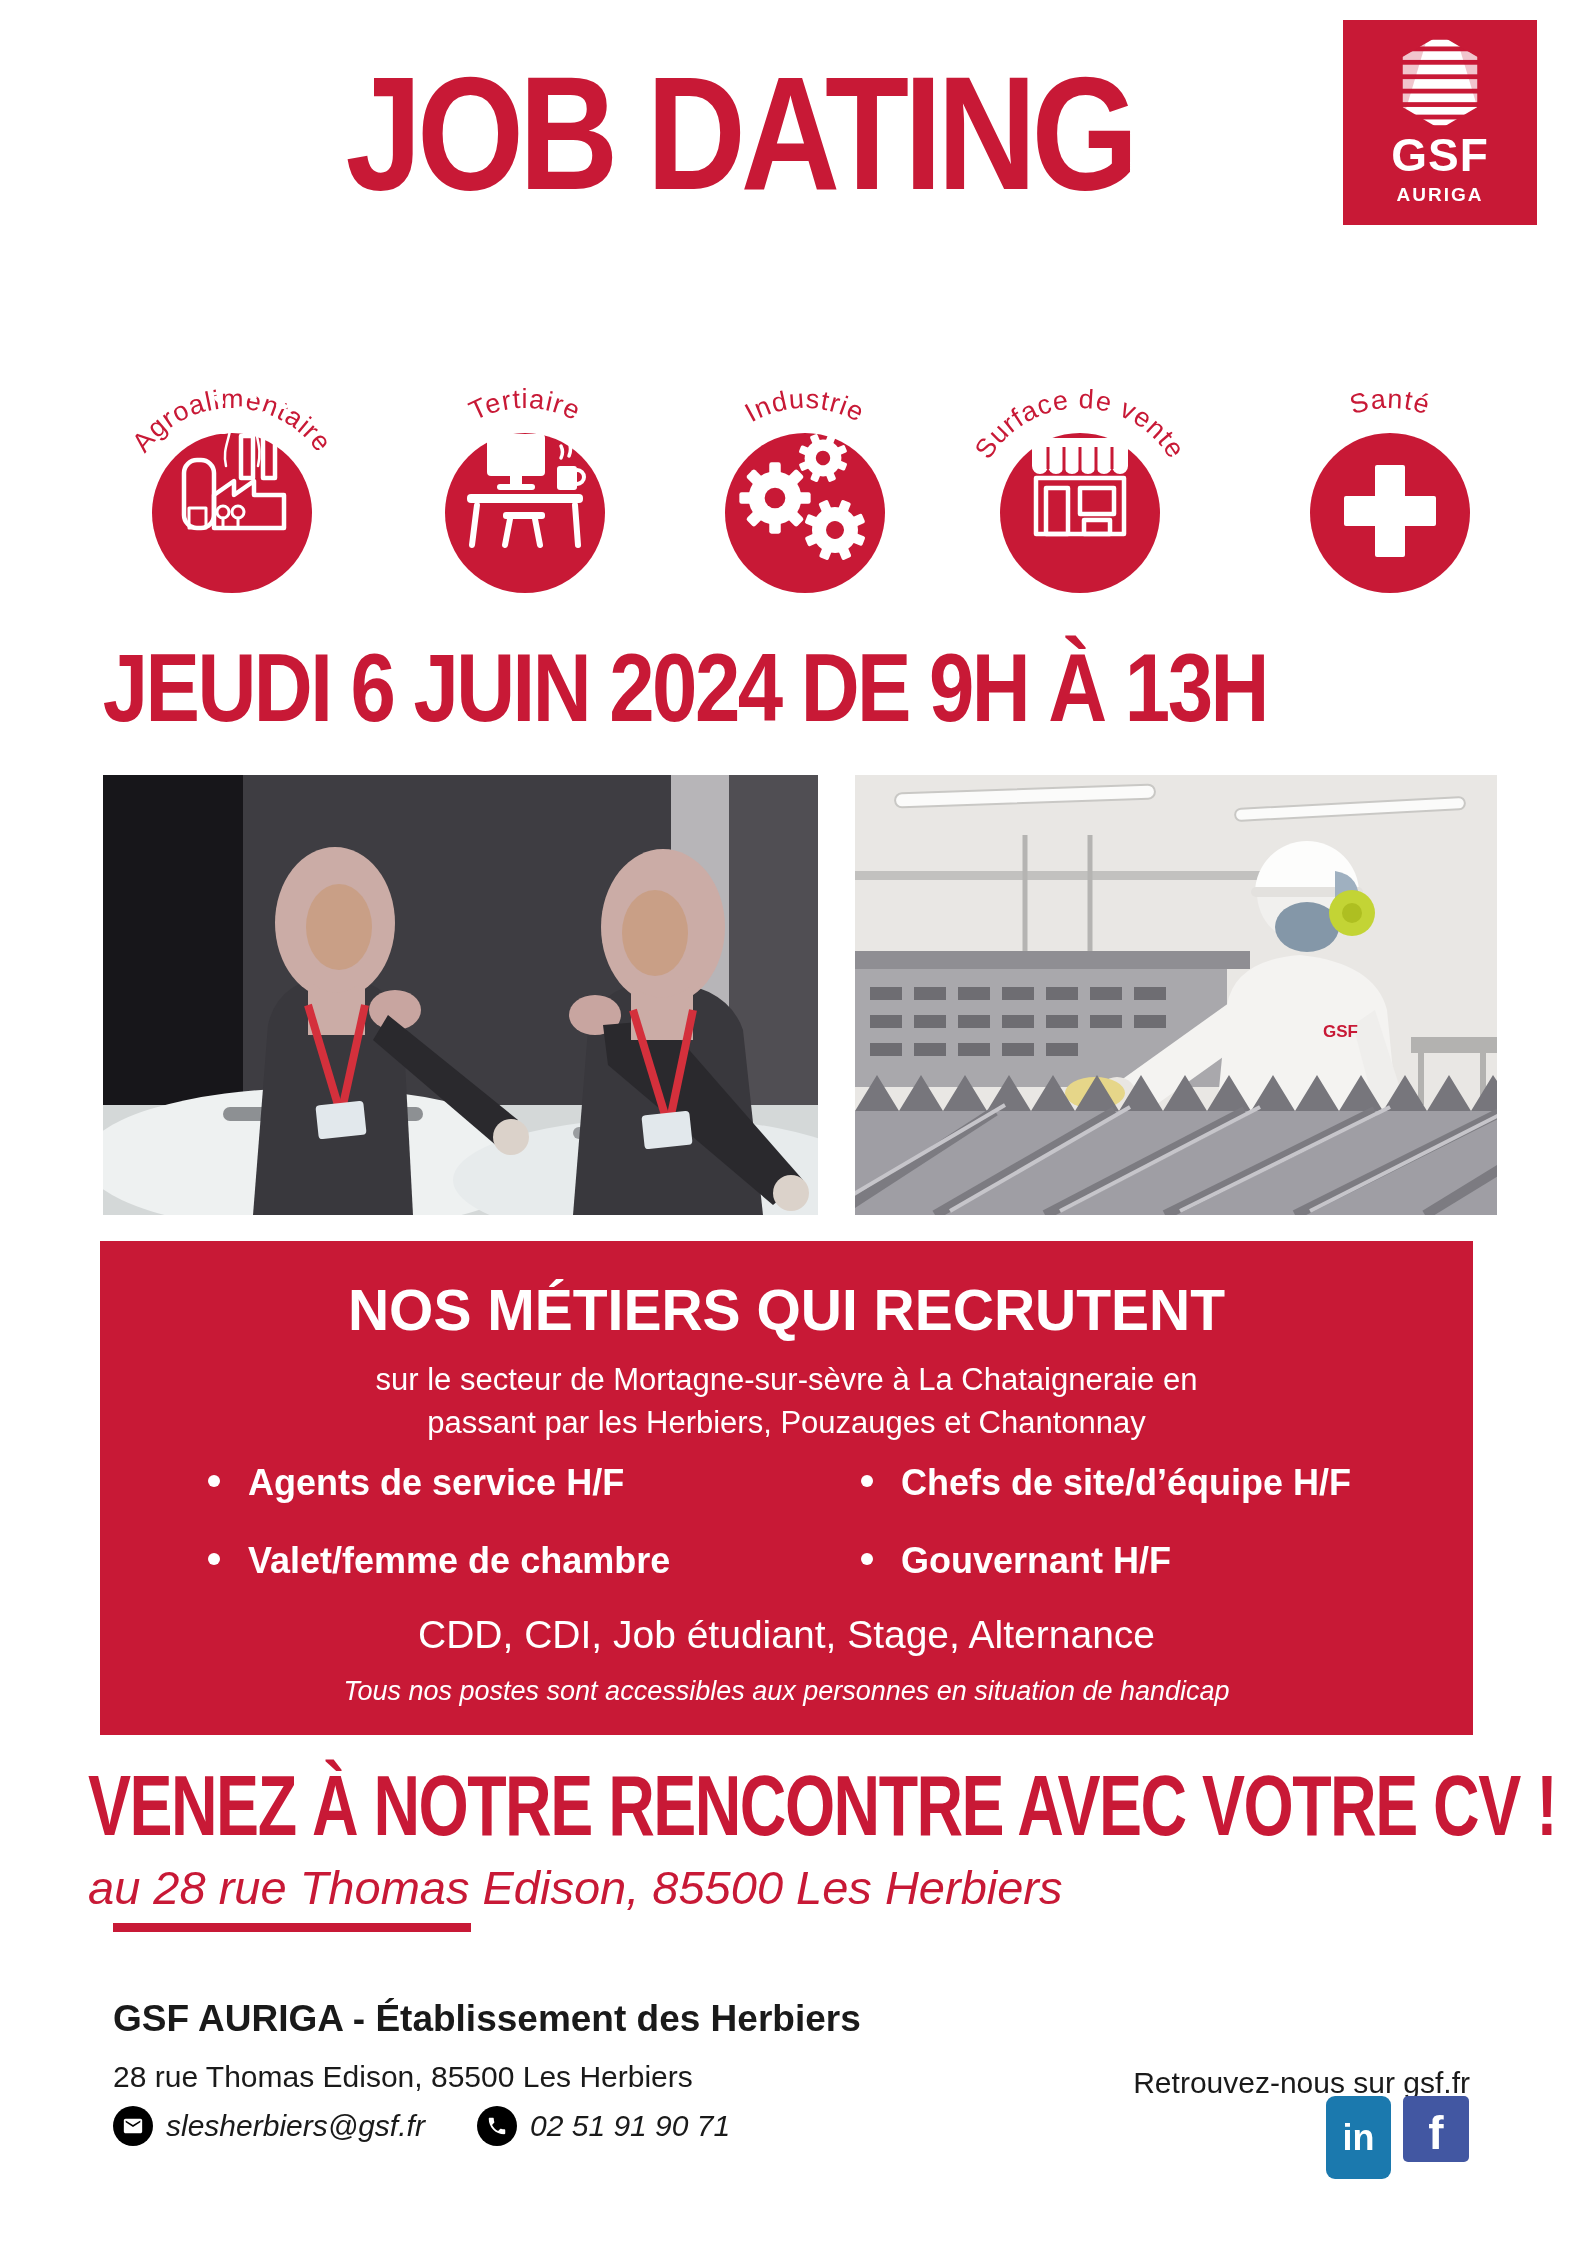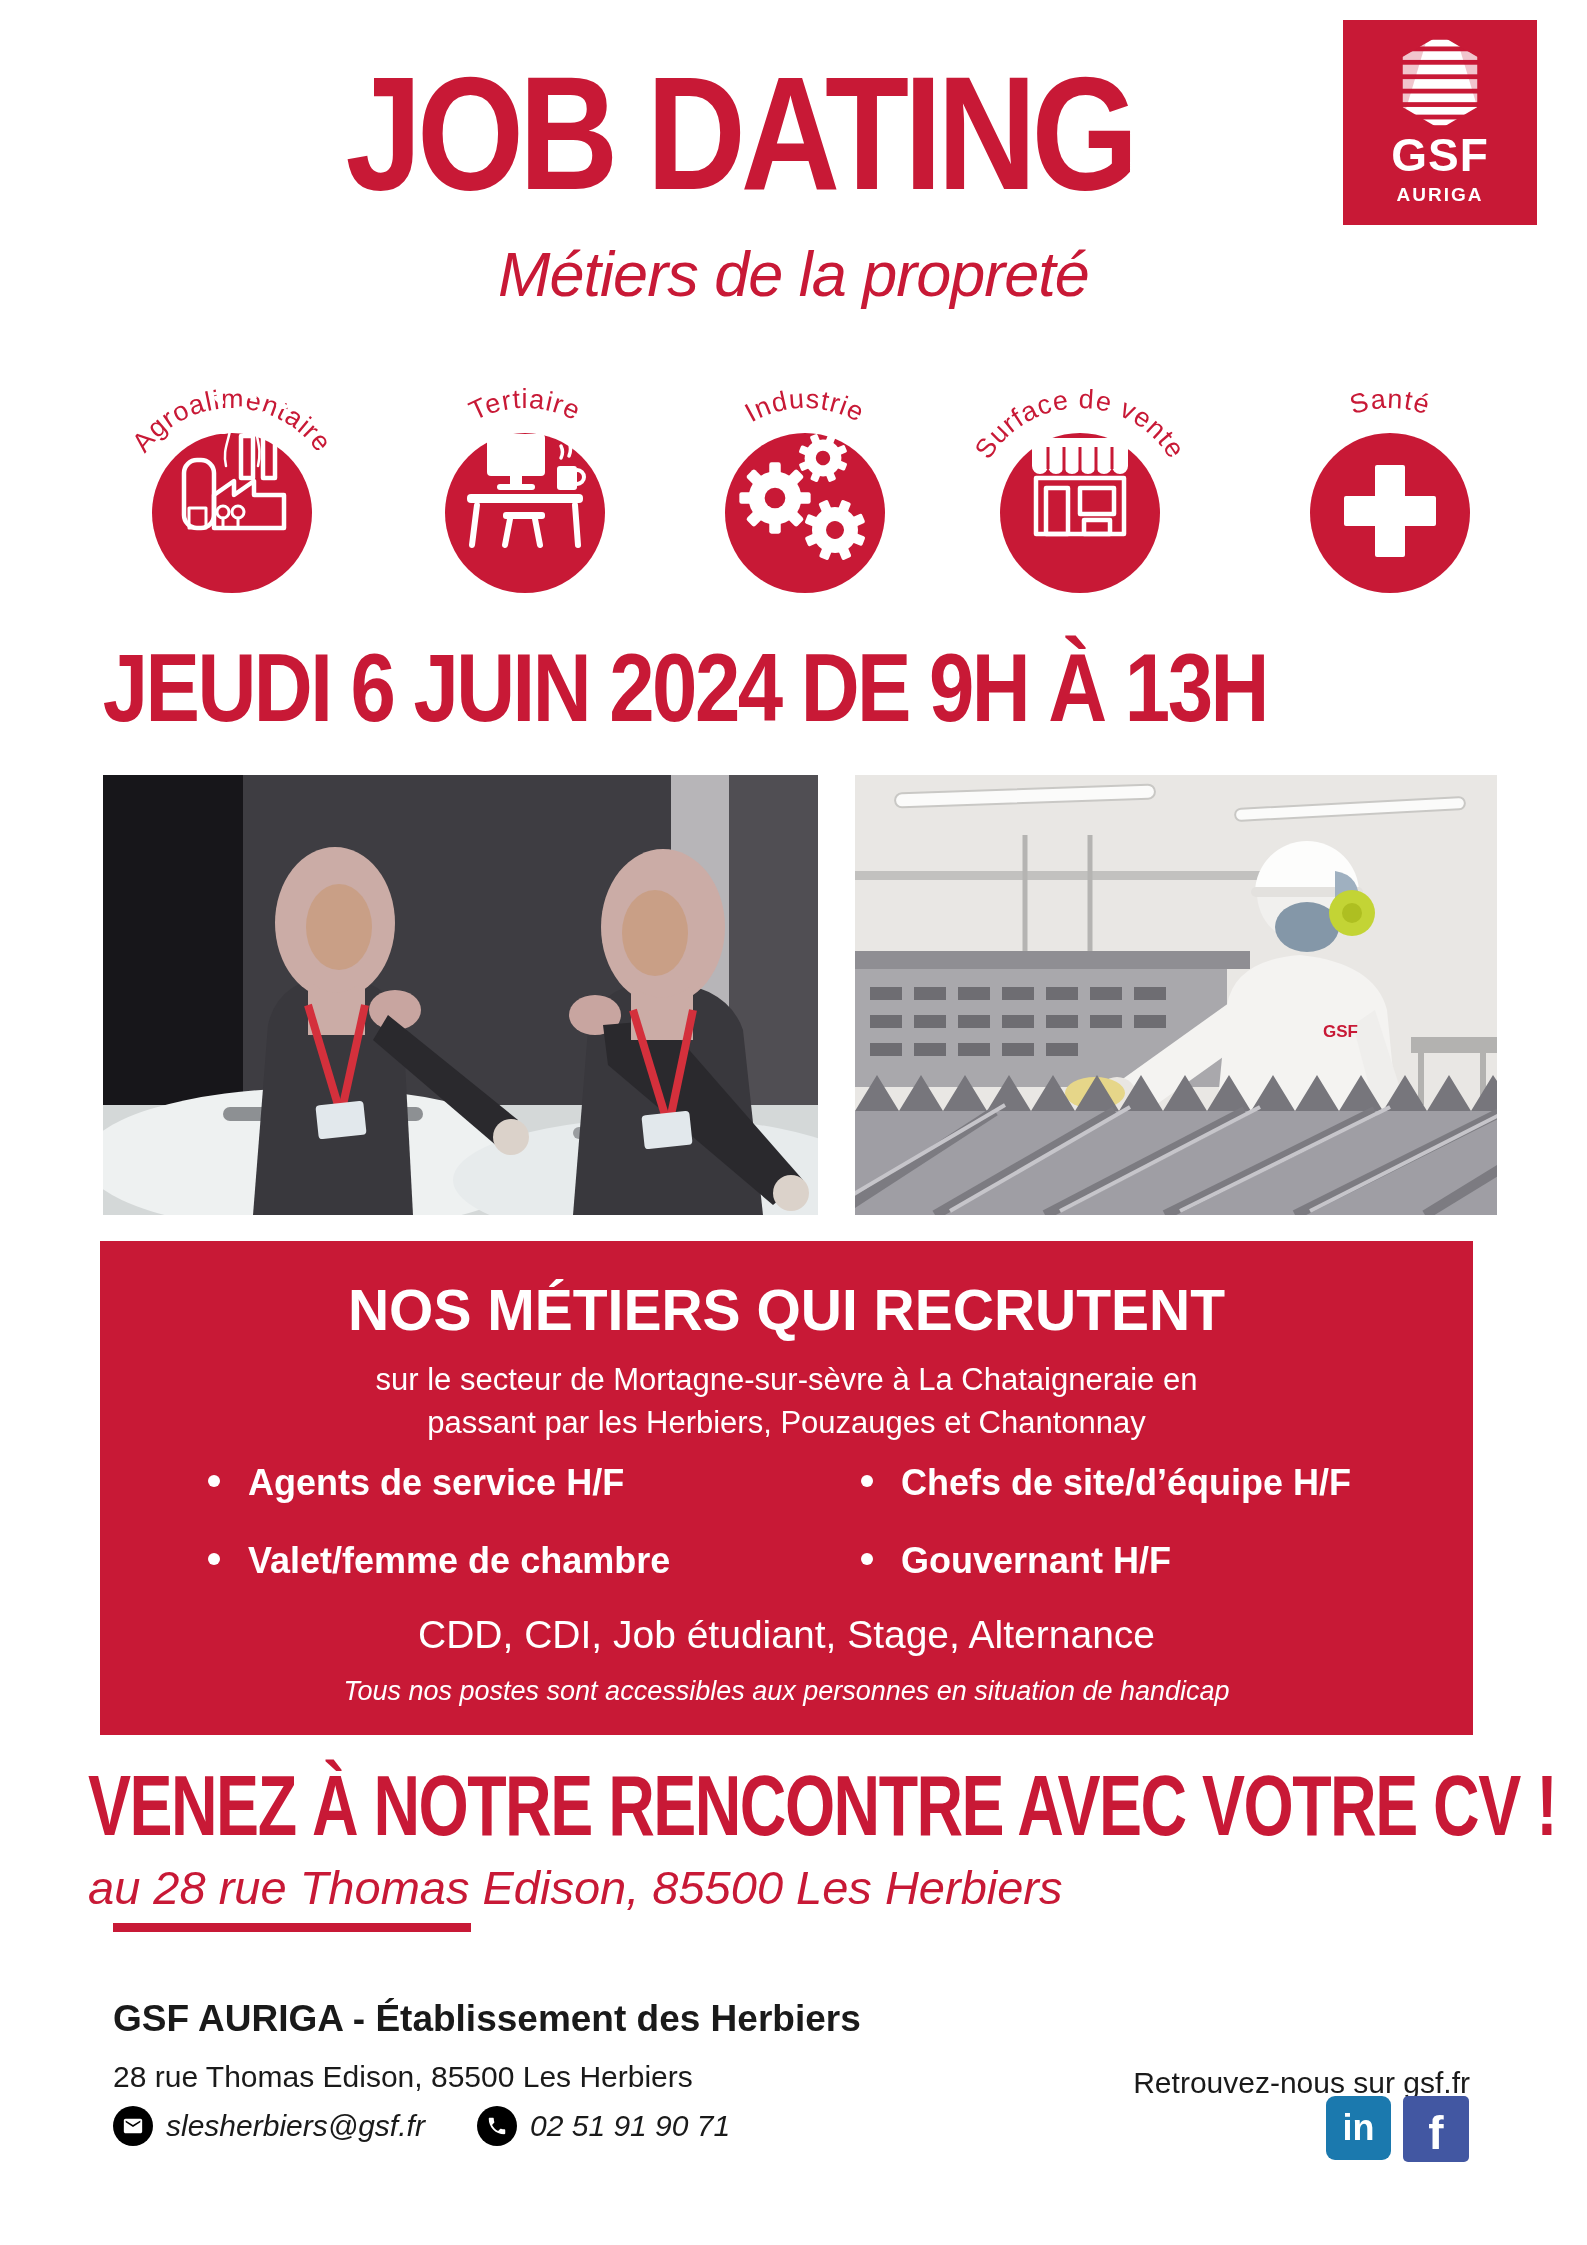--- a/index.html
+++ b/index.html
@@ -78,21 +78,21 @@
 
   
   .footer-establishment { position:absolute; left:113px; top:1998px; color:var(--ink); font-weight:bold; font-size:37px; }
   .footer-address { position:absolute; left:113px; top:2060px; color:var(--ink); font-size:30px; }
   .contact-row { position:absolute; top:2106px; display:flex; align-items:center; gap:13px; color:var(--ink); font-size:30px;font-style:italic; }
   .email-row { left:113px; } .phone-row { left:477px; }
   .contact-badge { width:40px; height:40px; border-radius:50%; background:#000; display:flex; align-items:center; justify-content:center; }
   .contact-badge svg { width:22px; height:22px; fill:#fff; }
   .social-prompt { position:absolute; left:1080px; top:2050px; width:390px; text-align:right; color:var(--ink); font-size:30px;margin-top:16px; }
   .social-icon { position:absolute; top:2096px; display:flex; align-items:center; justify-content:center; color:#fff; font-weight:bold; }
-  .linkedin { left:1326px; width:65px; height:64px; border-radius:9px; background:var(--li-blue); font-size:36px; }
+  .linkedin { left:1326px; width:65px; height:83px; border-radius:9px; background:var(--li-blue); font-size:36px; }
   .facebook { left:1403px; width:66px; height:66px; border-radius:5px; background:var(--fb-blue); font-size:46px; }
   .facebook span { transform:translateY(4px); }
 </style>
 </head>
 <body>
 
 <div class="page">
 
   <div class="logo-box">
     <svg class="logo-globe" viewBox="0 0 100 100">
@@ -111,21 +111,20 @@
         <rect x="0" y="89" width="100" height="6" fill="#fff"></rect>
         <polygon points="0,0 38,0 8,100 0,100" fill="#c81936" opacity="0.25"></polygon>
         <polygon points="100,0 66,0 96,100 100,100" fill="#c81936" opacity="0.25"></polygon>
       </g>
     </svg>
     <div class="logo-company">GSF</div>
     <div class="logo-division">AURIGA</div>
   </div>
 
   <h1 class="main-title"><span class="squeeze">JOB DATING</span></h1>
-  <div class="page-subtitle">Métiers de la propreté</div>
 
   <div class="category cat-0">
     <svg viewBox="0 0 220 260">
       <path id="arc0" d="M 5 175 A 105 105 0 0 1 215 175" fill="none"></path>
       <text class="arc-label" text-anchor="middle"><textPath href="#arc0" startOffset="50%">Agroalimentaire</textPath></text>
       <circle cx="110" cy="175" r="80" fill="#c81936"></circle>
       <g stroke="#fff" stroke-width="4.5" fill="none" stroke-linejoin="round" stroke-linecap="round">
         <rect x="62" y="122" width="30" height="68" rx="13"></rect>
         <path d="M92,190 V157 L112,143 V157 L132,143 V157 H162 V190 Z"></path>
         <rect x="119" y="98" width="12" height="42"></rect>

